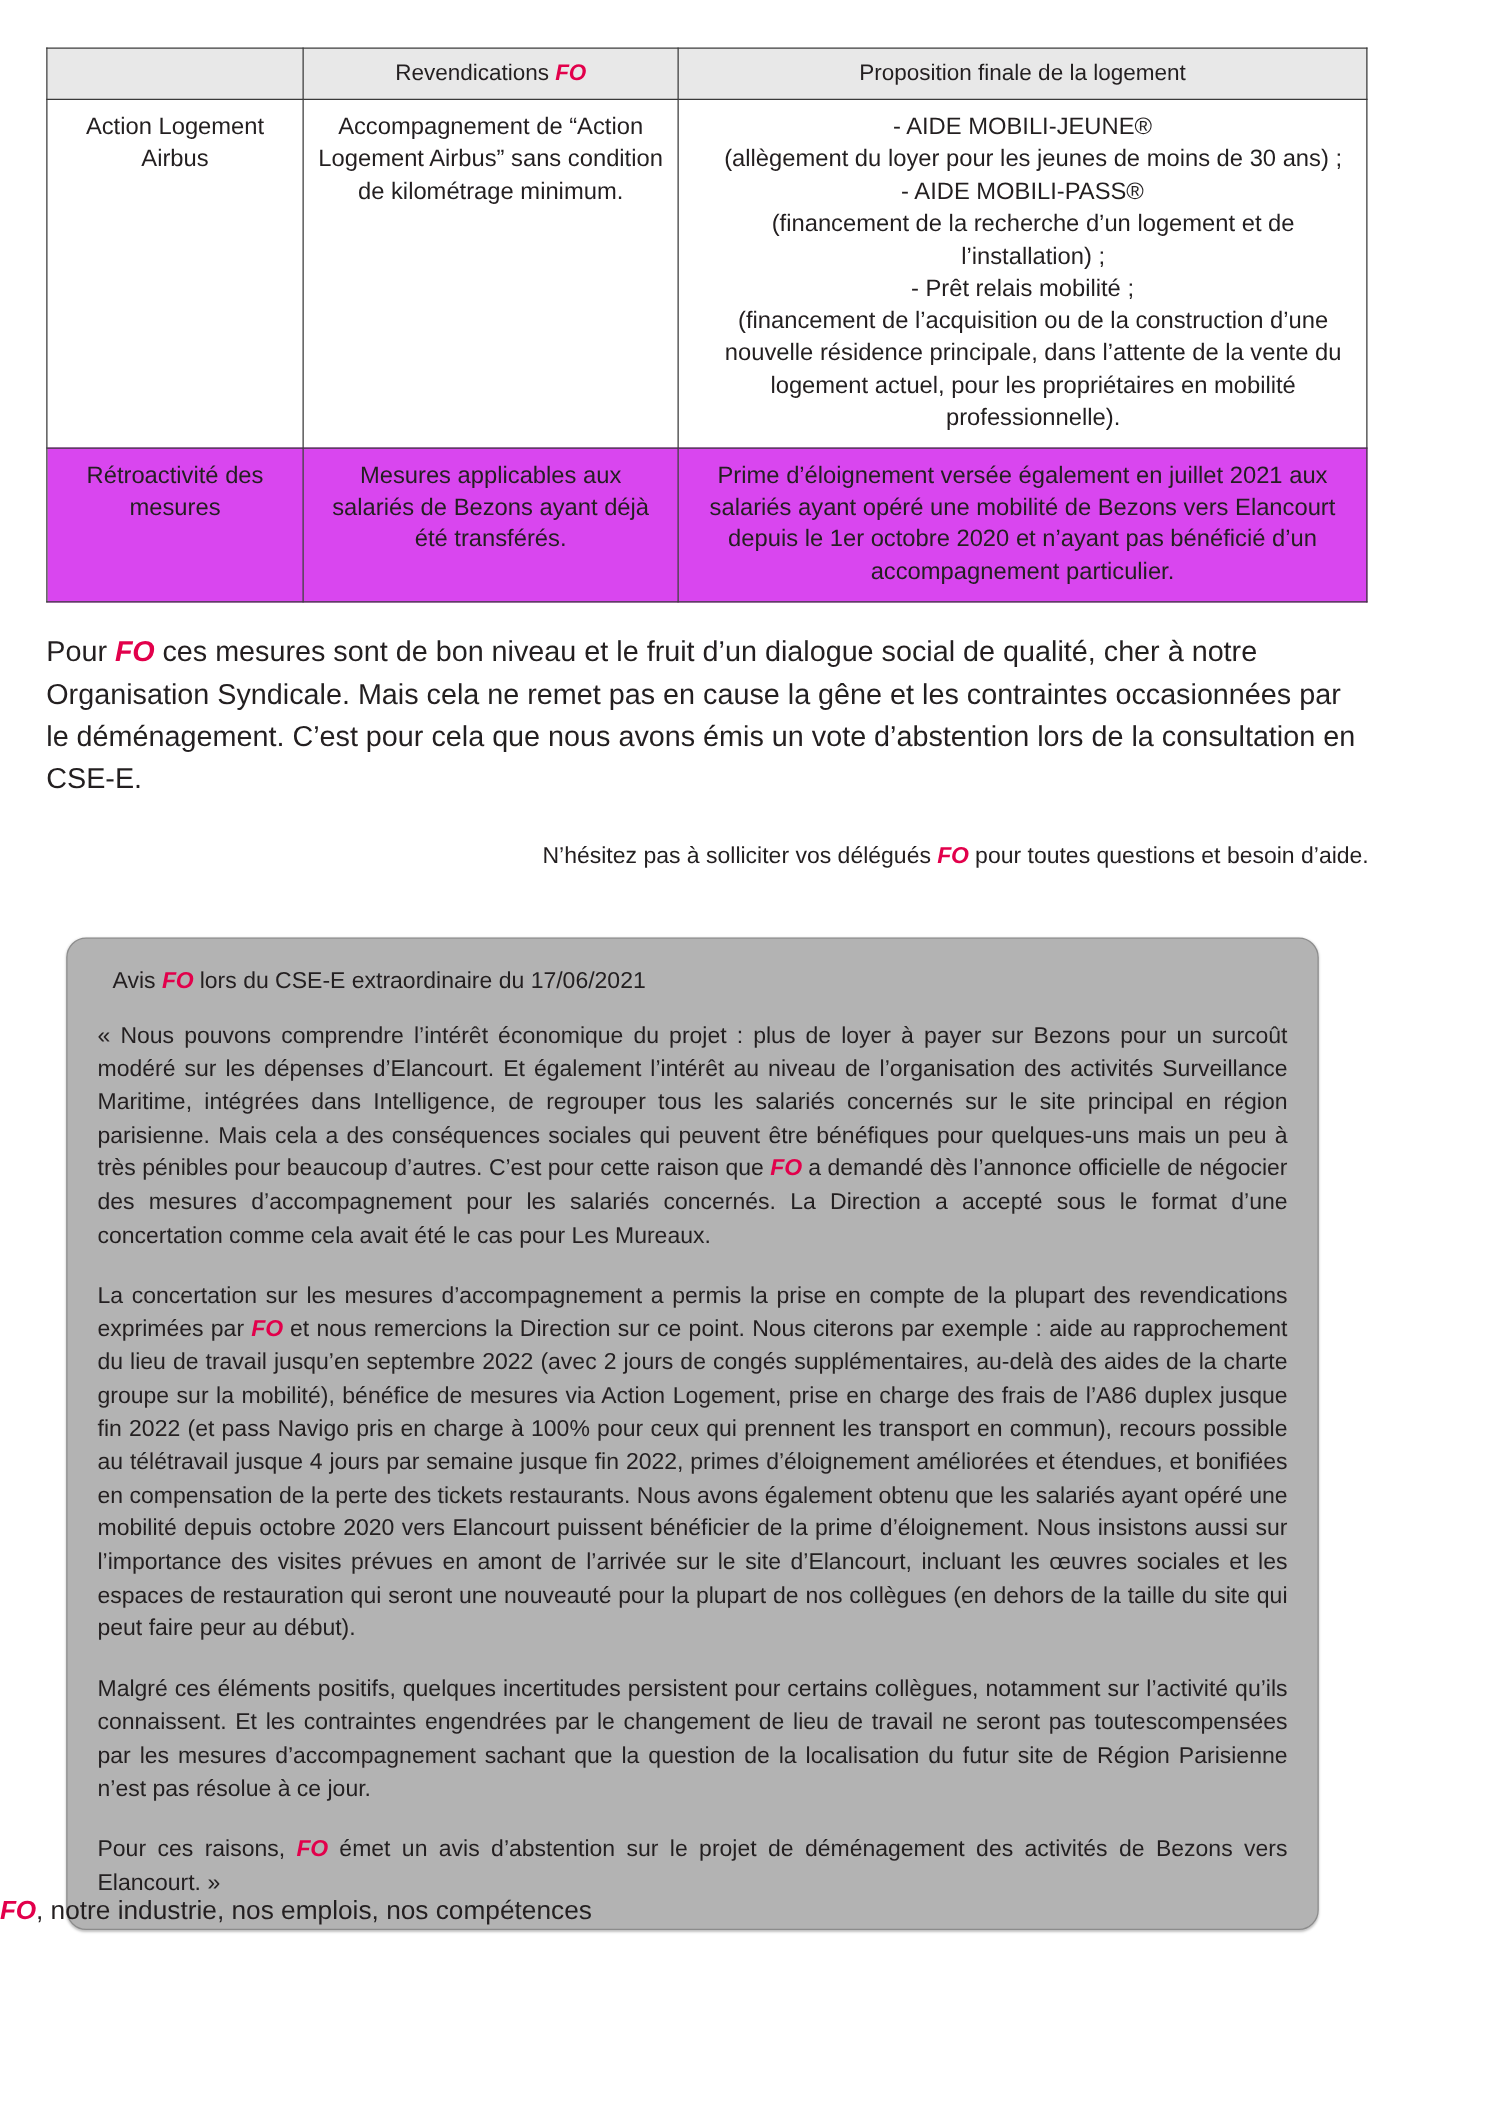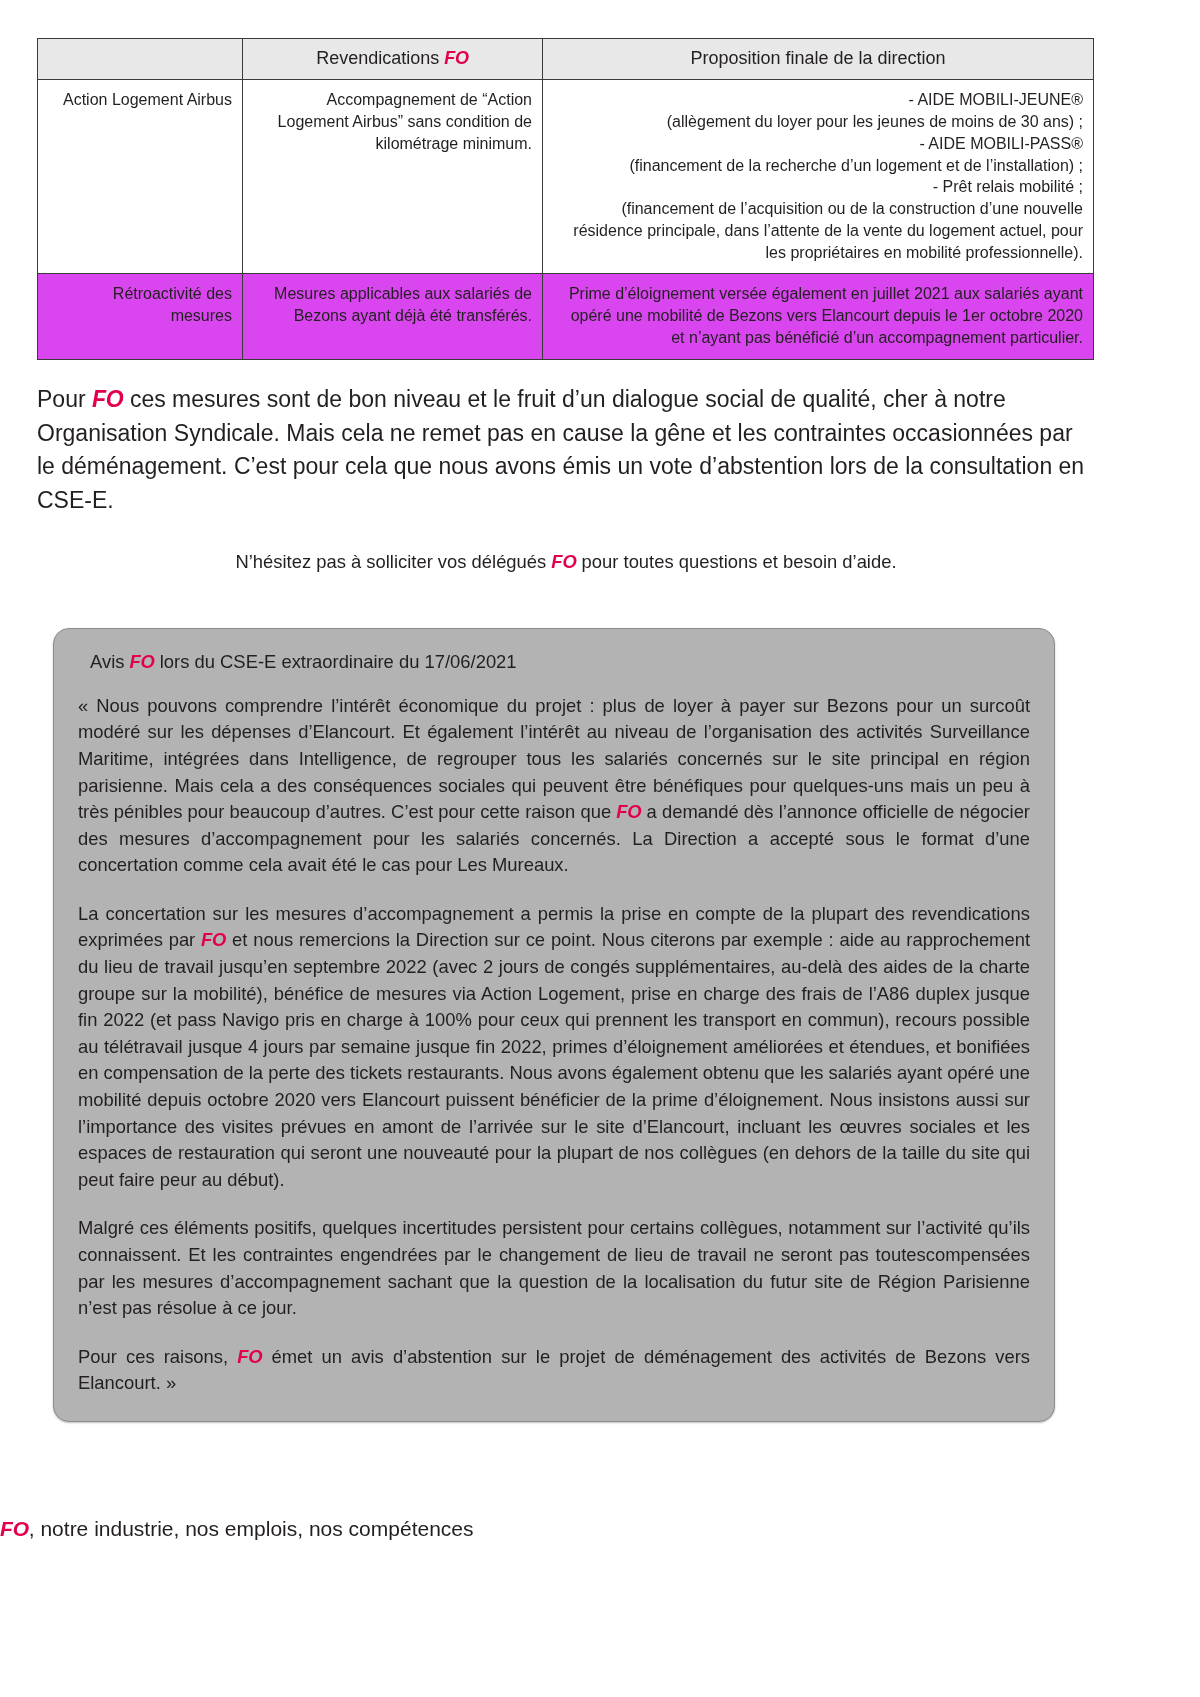--- a/index.html
+++ b/index.html
@@ -35,24 +35,24 @@
     width: 1056px;
     border-collapse: collapse;
     table-layout: fixed;
     margin: 0 0 0 1px;
   }
   table.measures th,
   table.measures td {
     border: 1px solid #3a3a3a;
     vertical-align: top;
     padding: 9px 10px 10px 10px;
-    font-size: 16px;
+    font-size: 19px;
     line-height: 1.36;
     font-weight: normal;
-    text-align: right;
+    text-align: center;
   }
   table.measures thead th {
     background: #e8e8e8;
     text-align: center;
     padding: 7px 8px 9px 8px;
     font-size: 18px;
   }
   col.c1 { width: 205px; }
   col.c2 { width: 300px; }
   col.c3 { width: 551px; }
@@ -79,21 +79,21 @@
     margin: 23px 0 0 1px;
     font-size: 23px;
     line-height: 1.47;
     text-align: left;
   }
   .center-line {
     width: 1058px;
     margin: 30px 0 0 1px;
     font-size: 18.4px;
     line-height: 1.47;
-    text-align: center;
+    text-align: right;
   }
 
   
   .avis-box {
     position: relative;
     width: 1002px;
     margin: 53px 0 0 17px;
     padding: 20px 24px 10px 24px;
     box-sizing: border-box;
     background: #b3b3b3;
@@ -135,21 +135,21 @@
   <table class="measures">
     <colgroup>
       <col class="c1">
         <col class="c2">
         <col class="c3">
     </colgroup>
     <thead>
       <tr>
         <th></th>
         <th><span>Revendications </span><span class="fo">FO</span></th>
-        <th>Proposition finale de la direction</th>
+        <th>Proposition finale de la logement</th>
       </tr>
     </thead>
     <tbody>
       <tr>
         <td class="plain">Action Logement Airbus</td>
         <td class="plain">Accompagnement de “Action Logement Airbus” sans condition de kilométrage minimum.</td>
         <td class="plain">
           <ul class="bullet-list">
             <li>
               <span class="lead">- AIDE MOBILI-JEUNE®</span>

